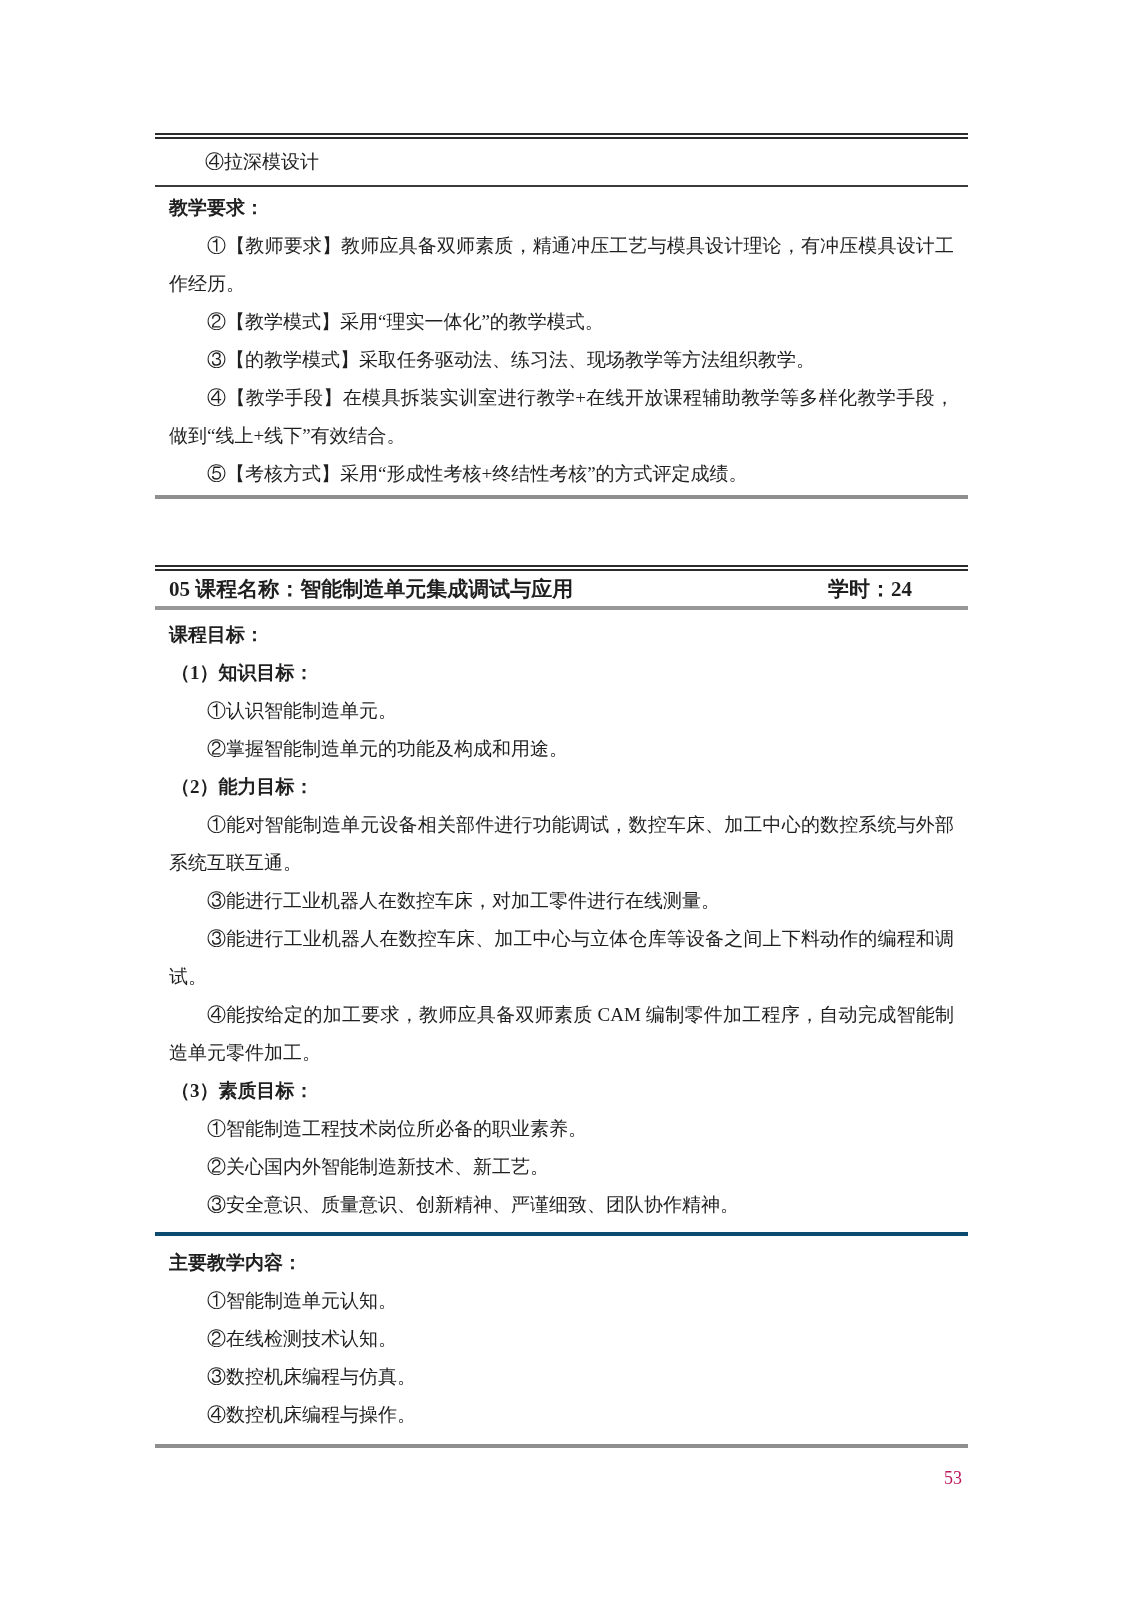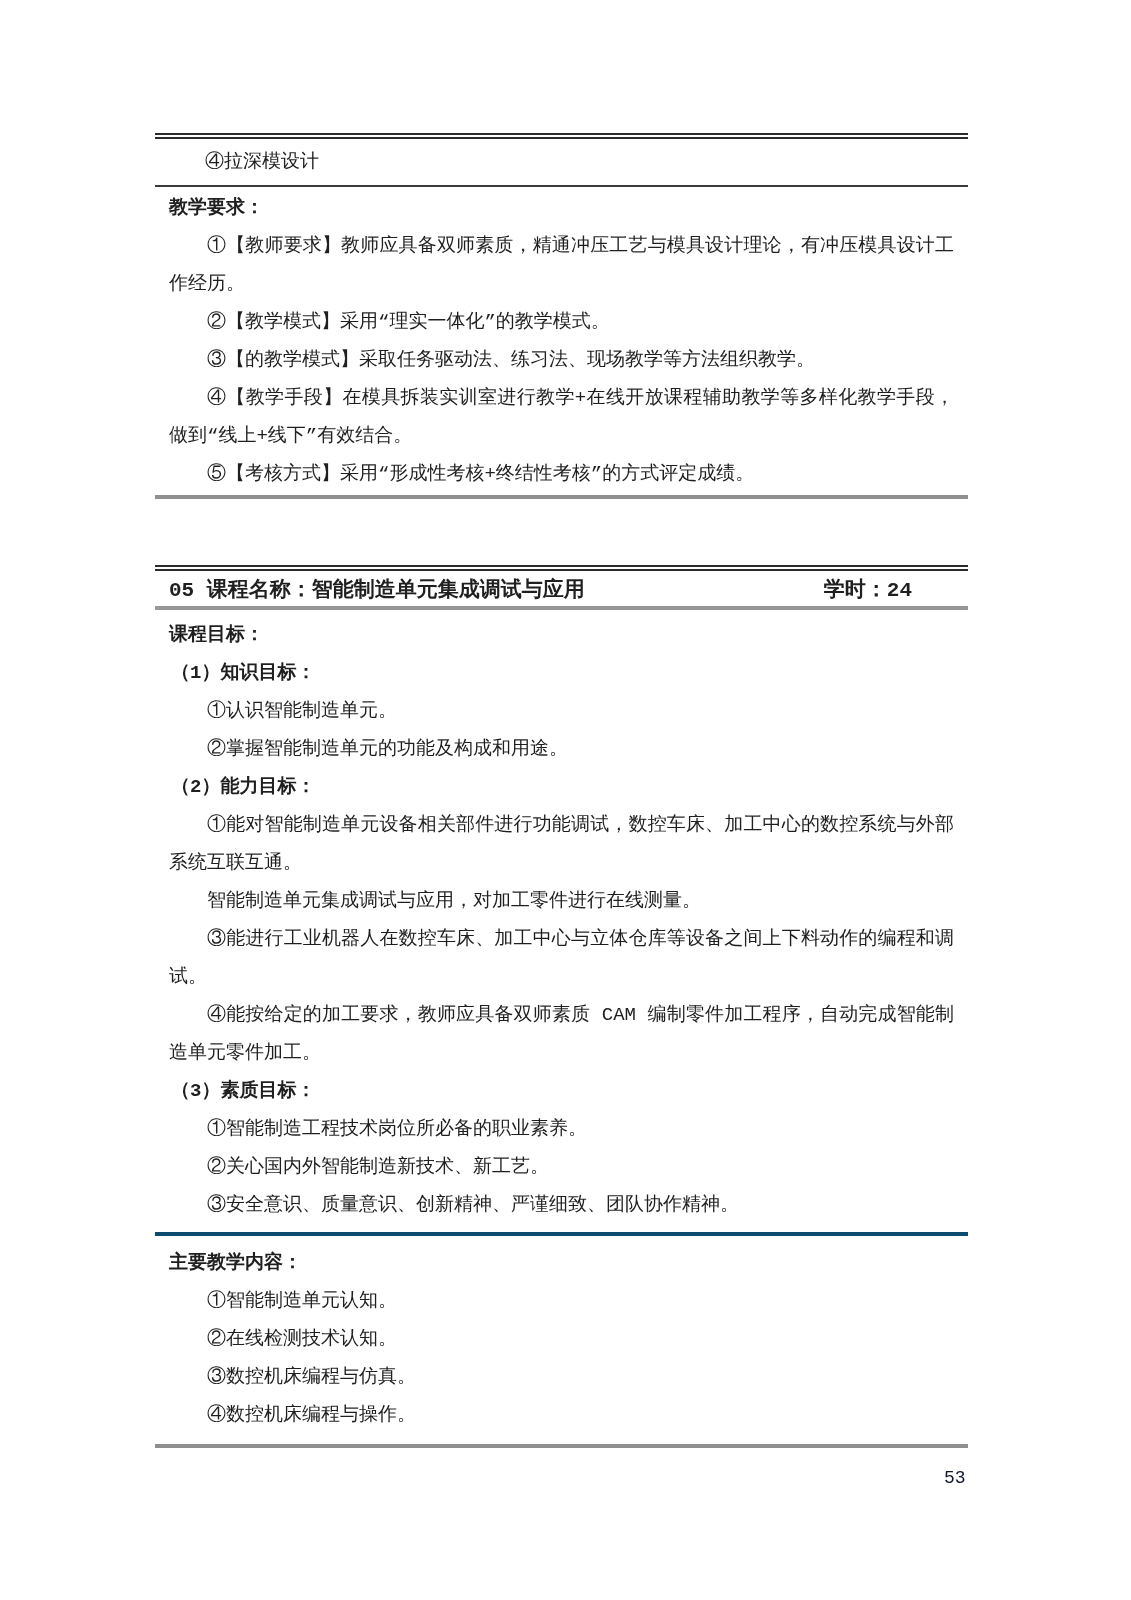--- a/index.html
+++ b/index.html
@@ -5,21 +5,21 @@
   html, body {
     margin: 0;
     padding: 0;
     background: #ffffff;
   }
   .page {
     position: relative;
     width: 1131px;
     height: 1600px;
     background: #ffffff;
-    font-family: Liberation Mono, monospace;
+    font-family: Liberation Serif, serif;
     color: #1f1f1f;
     overflow: hidden;
   }
   .table {
     position: absolute;
     left: 155px;
     width: 813px;
     box-sizing: border-box;
   }
   .t1 { top: 133px; }
@@ -72,21 +72,21 @@
     text-align: justify;
   }
   .bold { font-weight: bold; }
   .goal-h { padding-left: 2px; }
 
   .page-number {
     position: absolute;
     left: 944px;
     top: 1468px;
     font-size: 18px;
-    color: #0f172a;
+    color: #be185d;
   }
 </style>
 </head>
 <body>
 
 <div class="page">
 
   <section class="table t1">
     <div class="t1-row1">
       <p class="body">④拉深模设计</p>
@@ -109,21 +109,21 @@
 
     <div class="t2-body">
       <p class="body bold">课程目标：</p>
 
       <p class="body bold goal-h">（1）知识目标：</p>
       <p class="body indent">①认识智能制造单元。</p>
       <p class="body indent">②掌握智能制造单元的功能及构成和用途。</p>
 
       <p class="body bold goal-h">（2）能力目标：</p>
       <p class="body indent">①能对智能制造单元设备相关部件进行功能调试，数控车床、加工中心的数控系统与外部系统互联互通。</p>
-      <p class="body indent">智能制造单元集成调试与应用，对加工零件进行在线测量。</p>
+      <p class="body indent">③能进行工业机器人在数控车床，对加工零件进行在线测量。</p>
       <p class="body indent">③能进行工业机器人在数控车床、加工中心与立体仓库等设备之间上下料动作的编程和调试。</p>
       <p class="body indent">④能按给定的加工要求，教师应具备双师素质 CAM 编制零件加工程序，自动完成智能制造单元零件加工。</p>
 
       <p class="body bold goal-h">（3）素质目标：</p>
       <p class="body indent">①智能制造工程技术岗位所必备的职业素养。</p>
       <p class="body indent">②关心国内外智能制造新技术、新工艺。</p>
       <p class="body indent">③安全意识、质量意识、创新精神、严谨细致、团队协作精神。</p>
     </div>
 
     <div class="t2-main">

